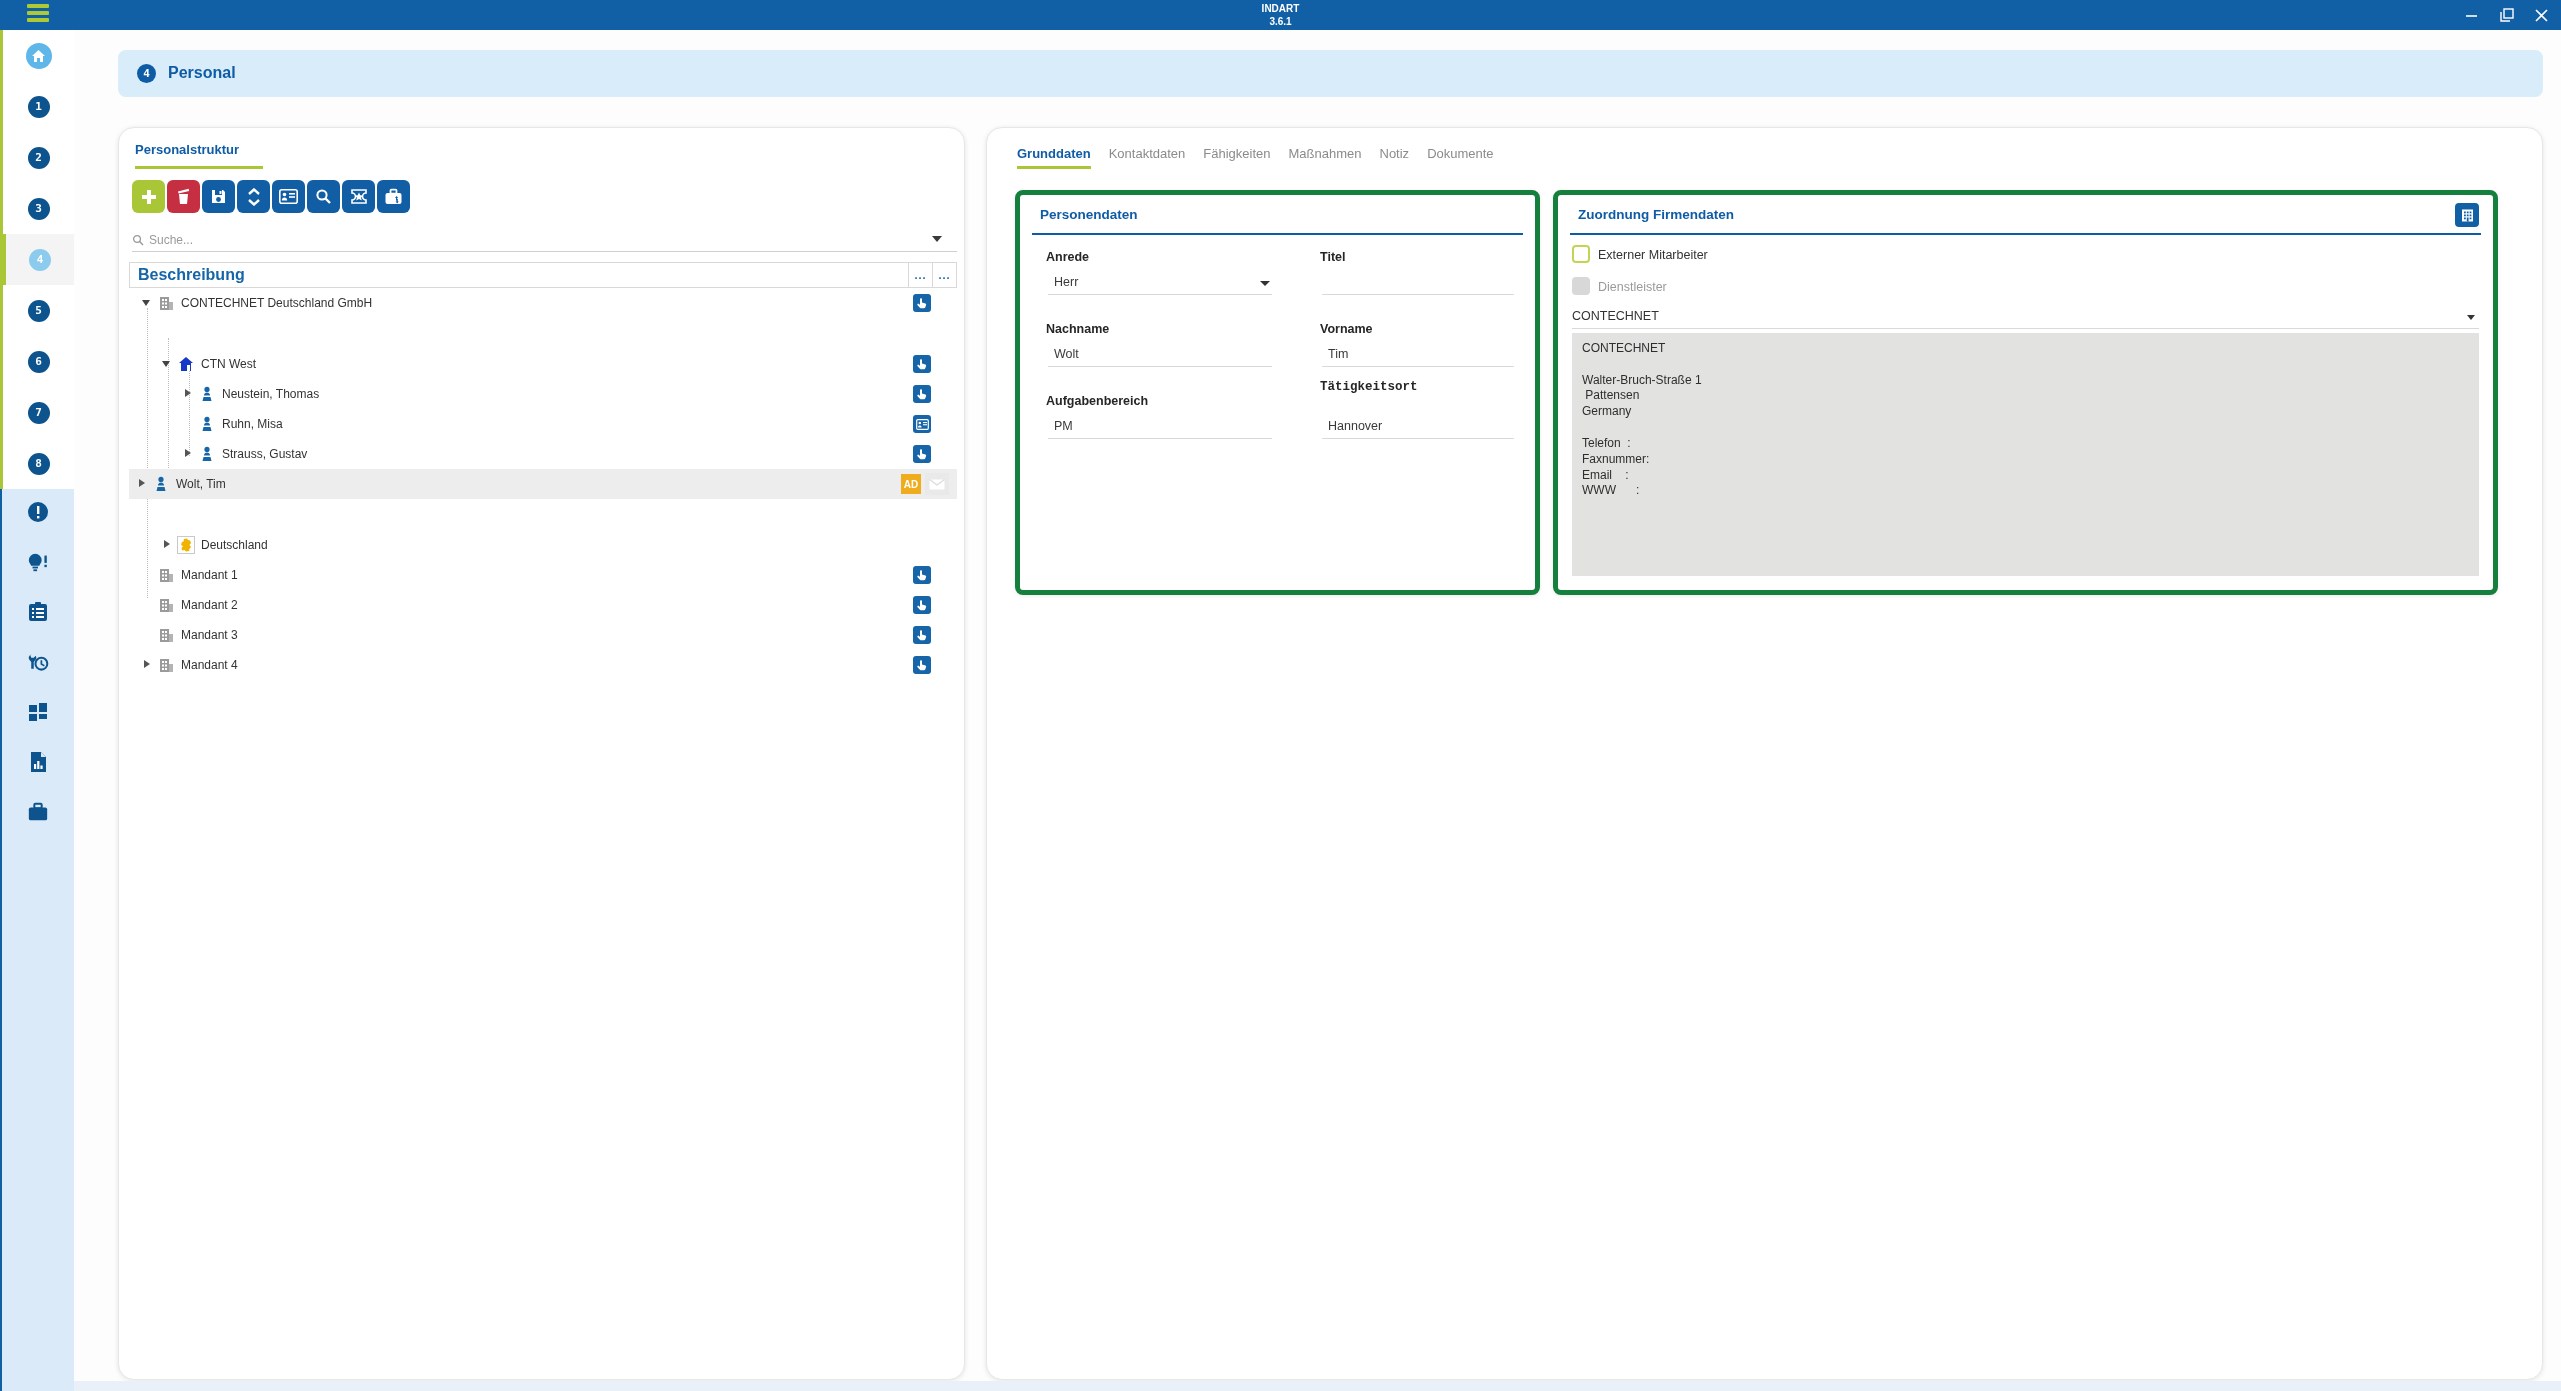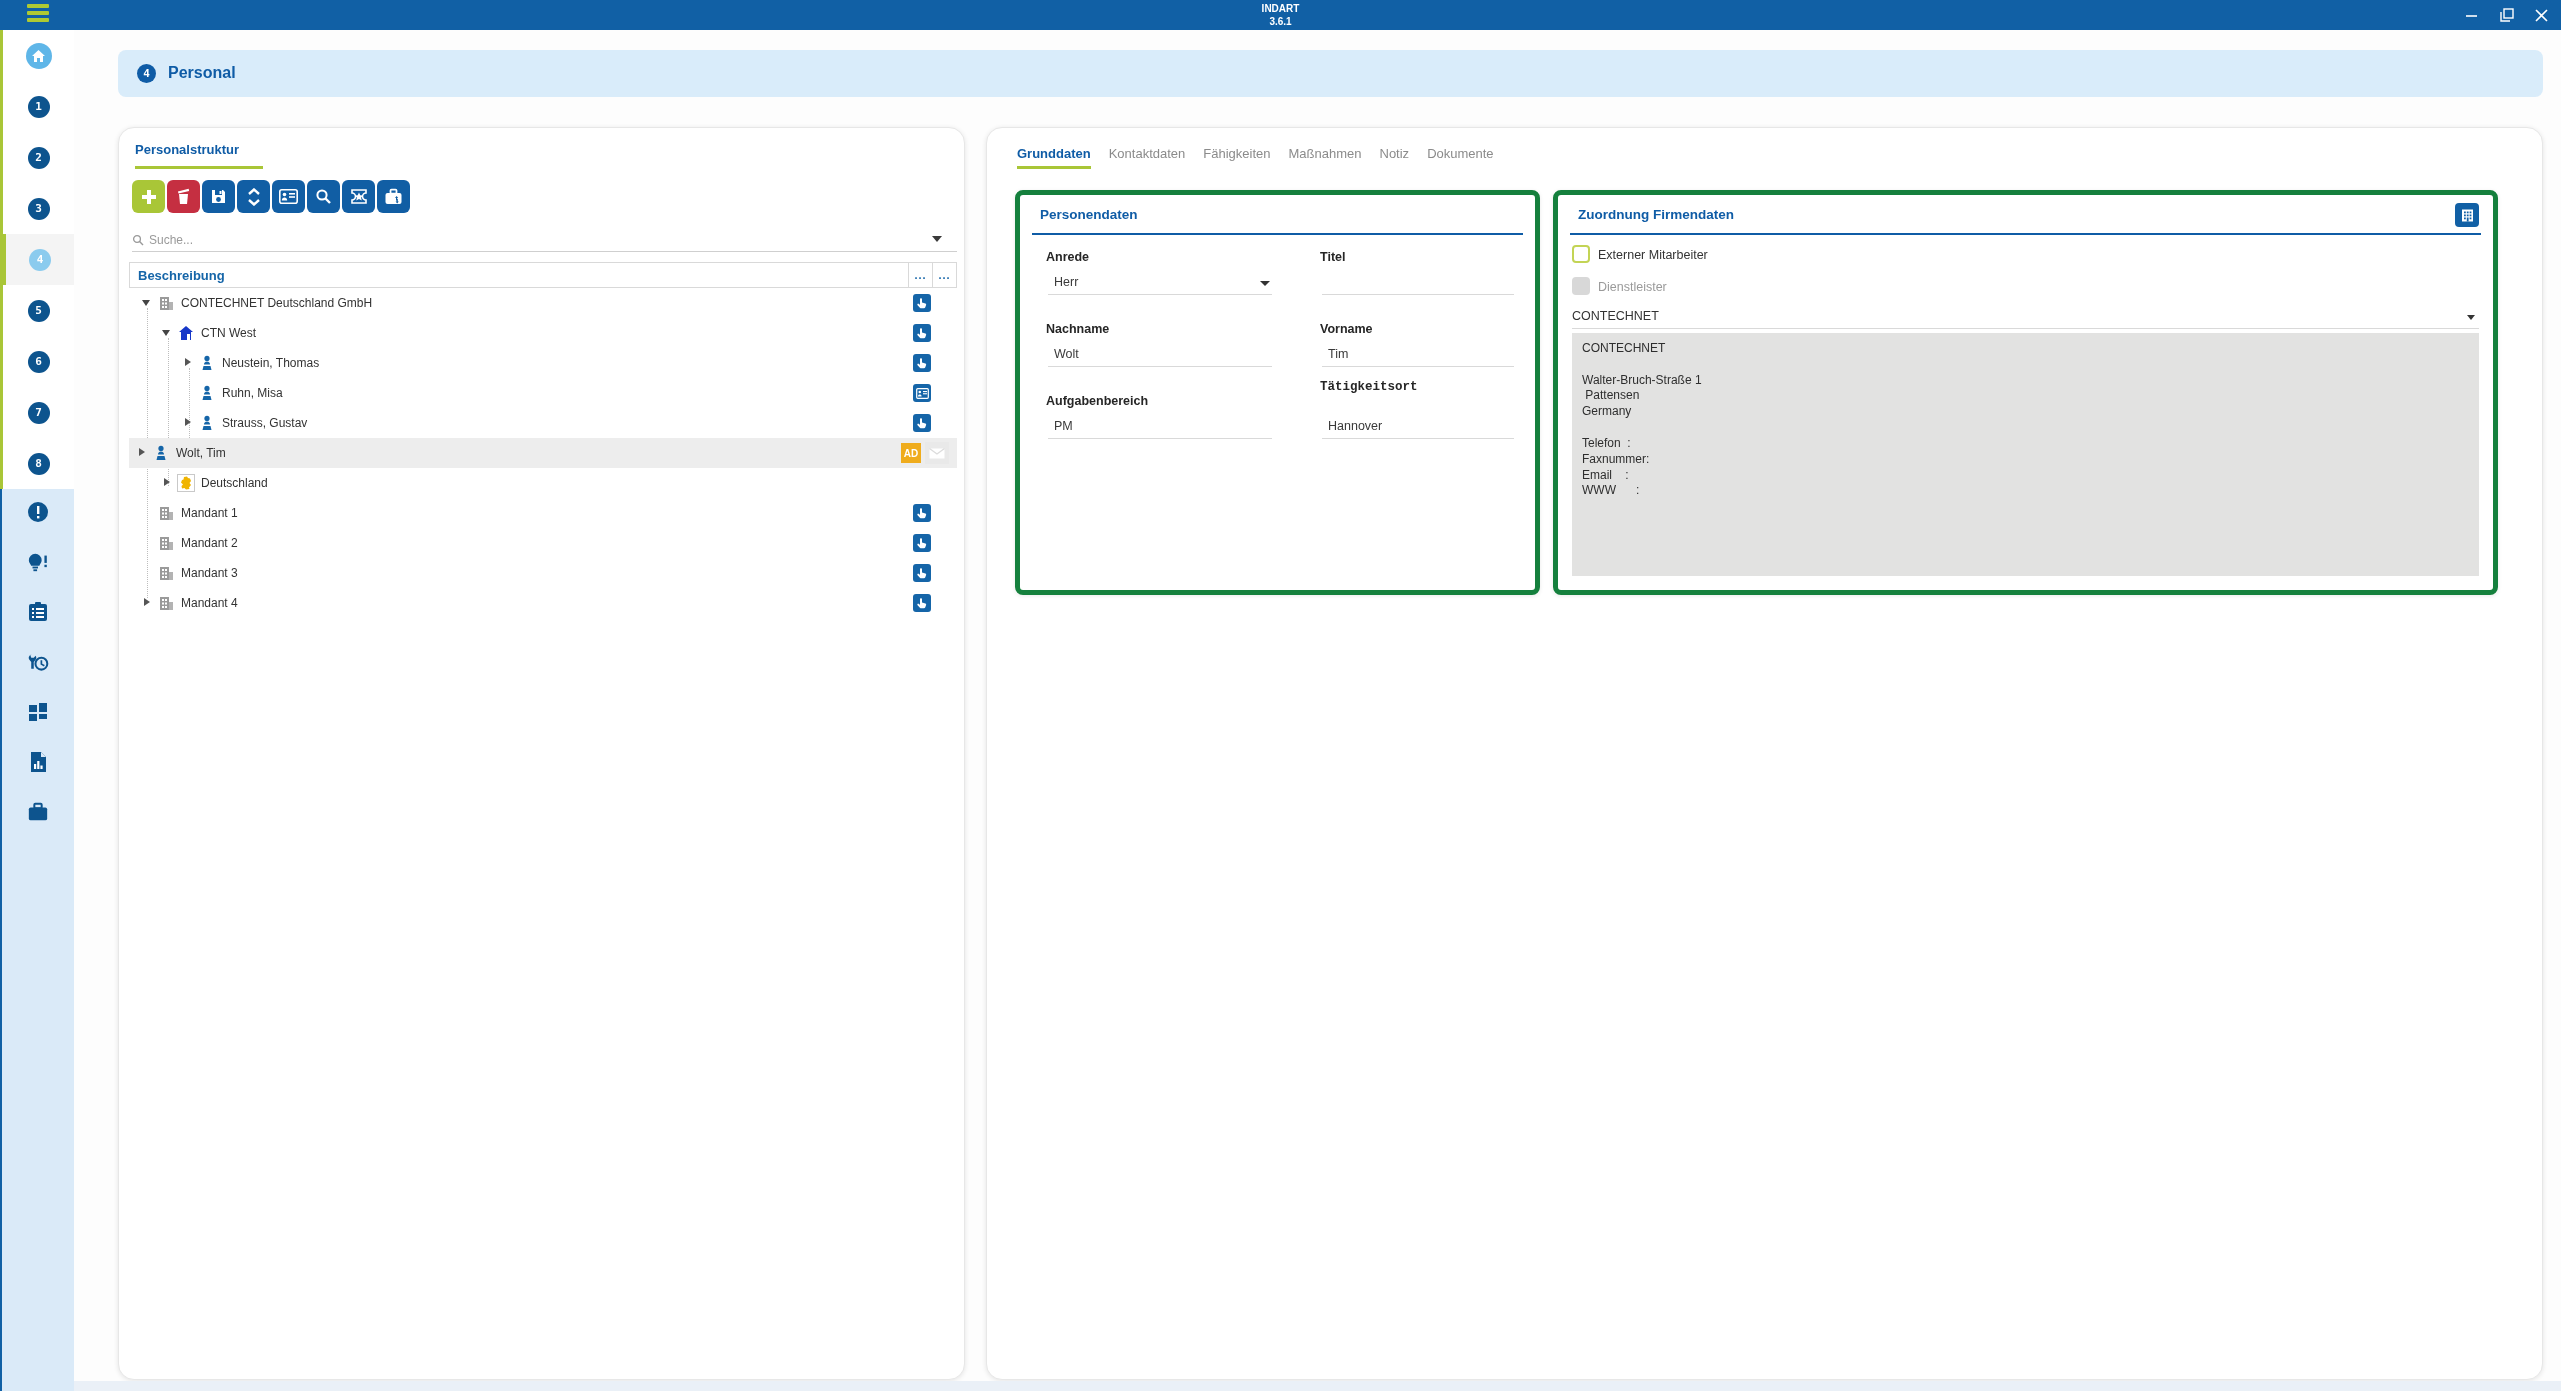--- a/index.html
+++ b/index.html
@@ -53,36 +53,36 @@
   .tb-btn.lime { background:#a9c637; }
   .tb-btn.red  { background:#c52f41; }
   .search-row { position:absolute; left:13px; top:100px; width:825px; height:24px;
                 border-bottom:1px solid #cfcfcf; display:flex; align-items:center; }
   .search-ph { color:#9a9a9a; font-size:12px; margin-left:5px; }
   .caret-down { width:0; height:0; border-left:5px solid transparent; border-right:5px solid transparent;
                 border-top:6px solid #3a3a3a; }
   .search-caret { position:absolute; right:14px; top:9px; }
   .grid-header { position:absolute; left:10px; top:134px; width:828px; height:26px;
                  border:1px solid #d9d9d9; display:flex; align-items:center; }
-  .gh-label { color:#1565a8; font-size:13px; font-weight:bold; margin-left:8px; flex:1; }
+  .gh-label { color:#1565a8; font-size:16px; font-weight:bold; margin-left:8px; flex:1; }
   .gh-dots { width:24px; height:100%; border-left:1px solid #d9d9d9; color:#1565a8; font-weight:bold;
              font-size:11px; letter-spacing:1px; display:flex; align-items:center; justify-content:center; cursor:pointer; }
 
   
   .tree { position:absolute; left:10px; top:160px; width:828px; }
   .tree-row { position:relative; height:30px; display:flex; align-items:center; cursor:pointer; }
   .tree-row.selected { background:#ededed;padding-left:8px; }
   .tr-caret { width:10px; height:10px; margin-right:5px; flex:none; position:relative; }
   .tr-caret.exp::after { content:""; position:absolute; left:0; top:2px; border-left:4px solid transparent;
                          border-right:4px solid transparent; border-top:6px solid #444; }
   .tr-caret.col::after { content:""; position:absolute; left:2px; top:0; border-top:4px solid transparent;
                          border-bottom:4px solid transparent; border-left:6px solid #555; }
   .tr-icon { width:18px; height:18px; margin-right:6px; flex:none; display:flex; align-items:center; justify-content:center; }
   .tr-label { font-size:12px; color:#333; white-space:nowrap; }
-  .lvl0 { padding-left:13px; } .lvl1 { padding-left:33px; } .lvl2 { padding-left:54px; }
+  .lvl0 { padding-left:13px; } .lvl1 { padding-left:33px;margin-top:31px; } .lvl2 { padding-left:54px; }
   .tr-action { position:absolute; right:26px; top:6px; width:18px; height:18px; border-radius:3px;
                background:#1565a8; display:flex; align-items:center; justify-content:center; cursor:pointer; }
   .ad-badge { position:absolute; right:36px; top:5px; width:20px; height:20px; background:#efac1d;
               color:#fff; font-size:10px; font-weight:bold; display:flex; align-items:center; justify-content:center; }
   .mail-box { position:absolute; right:8px; top:4px; width:24px; height:22px; background:#e9e9e9;
               display:flex; align-items:center; justify-content:center; }
   .guide { position:absolute; border-left:1px dotted #bdbdbd; width:0; }
 
   
   .tabs { position:absolute; left:30px; top:18px; display:flex; gap:18px; }

